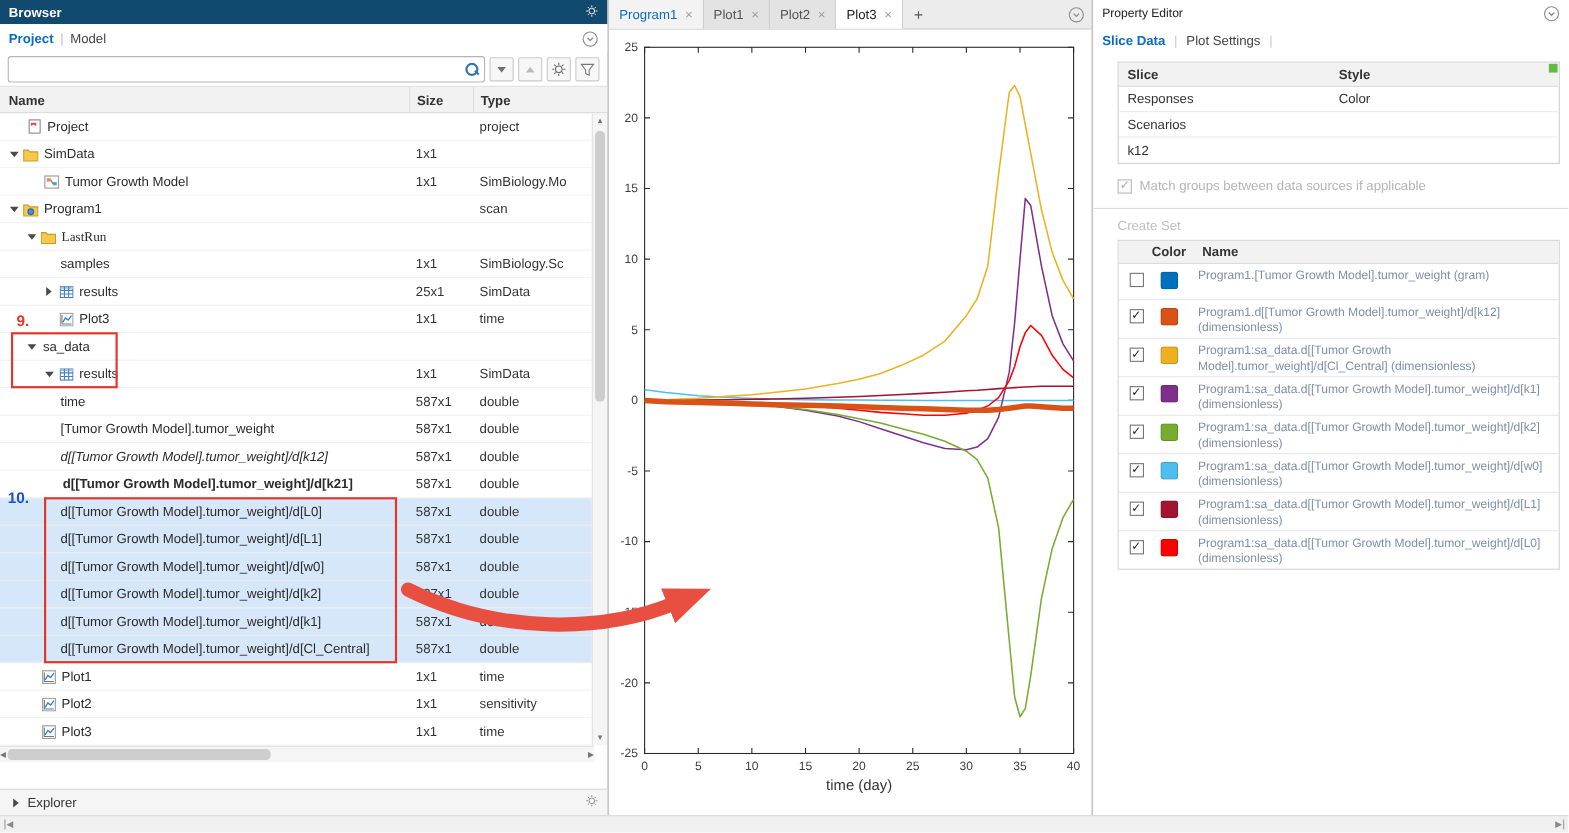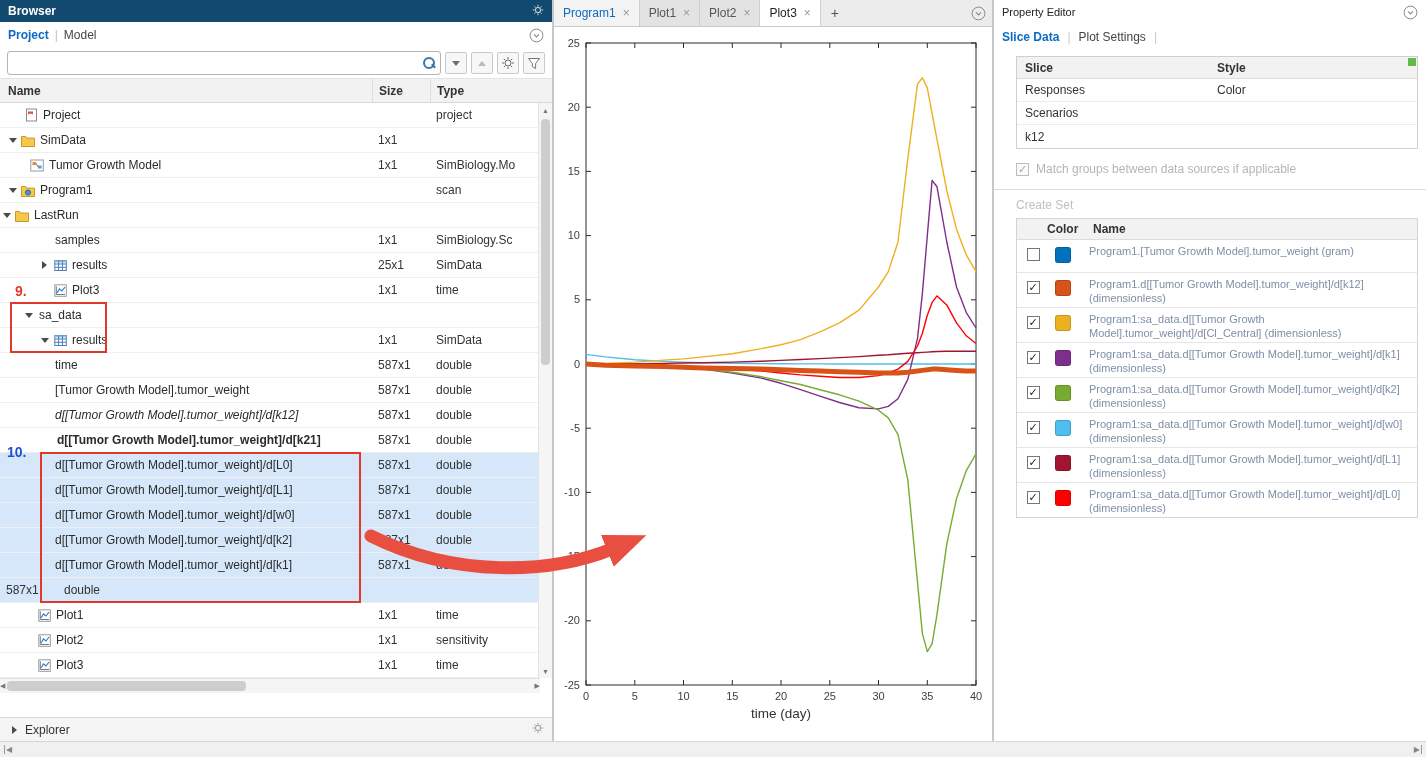--- a/index.html
+++ b/index.html
@@ -201,21 +201,21 @@
                 <svg width="14" height="13" viewBox="0 0 14 13">
                   <path d="M0.5 2.5h4.2l1.3 1.6h7.5v8.4h-13z" fill="#F7C948" stroke="#C79A2E"></path>
                 </svg>
               </span>
               <span class="tlabel">SimData</span>
             </div>
             <div class="tc tc-size">1x1</div>
             <div class="tc tc-type"></div>
           </div>
           <div class="trow">
-            <div class="tc tc-name" style="padding-left: 28px;">
+            <div class="tc tc-name" style="padding-left: 38px;">
               <span class="ticon">
                 <svg width="14" height="13" viewBox="0 0 14 13">
                   <rect x="0.8" y="1" width="12.5" height="11" fill="#fff" stroke="#999"></rect>
                   <rect x="2.5" y="3" width="3.6" height="3" fill="#F0883B"></rect>
                   <rect x="8" y="6.5" width="3.6" height="3" fill="#57A0D3"></rect>
                   <line x1="6.1" y1="4.5" x2="8" y2="8" stroke="#777"></line>
                 </svg>
               </span>
               <span class="tlabel">Tumor Growth Model</span>
             </div>
@@ -230,21 +230,21 @@
                   <path d="M0.5 2.5h4.2l1.3 1.6h7.5v8.4h-13z" fill="#F7C948" stroke="#C79A2E"></path>
                   <circle cx="7" cy="8.5" r="2.6" fill="#4A90D9" stroke="#2A6BB0"></circle>
                 </svg>
               </span>
               <span class="tlabel">Program1</span>
             </div>
             <div class="tc tc-size"></div>
             <div class="tc tc-type">scan</div>
           </div>
           <div class="trow">
-            <div class="tc tc-name" style="">
+            <div class="tc tc-name" style="padding-left: 22px; font-family: Liberation Serif, serif;">
               <span class="caret open"></span>
               <span class="ticon">
                 <svg width="14" height="13" viewBox="0 0 14 13">
                   <path d="M0.5 2.5h4.2l1.3 1.6h7.5v8.4h-13z" fill="#F7C948" stroke="#C79A2E"></path>
                 </svg>
               </span>
               <span class="tlabel">LastRun</span>
             </div>
             <div class="tc tc-size"></div>
             <div class="tc tc-type"></div>
@@ -382,20 +382,24 @@
           </div>
           <div class="trow sel">
             <div class="tc tc-name" style="padding-left: 38px;">
               <span class="caret none"></span>
               <span class="tlabel">d[[Tumor Growth Model].tumor_weight]/d[k1]</span>
             </div>
             <div class="tc tc-size">587x1</div>
             <div class="tc tc-type">double</div>
           </div>
           <div class="trow sel">
+            <div class="tc tc-name" style="padding-left: 38px;">
+              <span class="caret none"></span>
+              <span class="tlabel">d[[Tumor Growth Model].tumor_weight]/d[Cl_Central]</span>
+            </div>
             <div class="tc tc-size">587x1</div>
             <div class="tc tc-type">double</div>
           </div>
           <div class="trow">
             <div class="tc tc-name" style="padding-left: 22px;">
               <span class="caret none"></span>
               <span class="ticon">
                 <svg width="13" height="13" viewBox="0 0 13 13">
                   <rect x="0.8" y="0.8" width="11.5" height="11.5" fill="#fff" stroke="#999"></rect>
                   <polyline points="2.3,2.3 2.3,10.5 11,10.5" stroke="#777" fill="none"></polyline>

